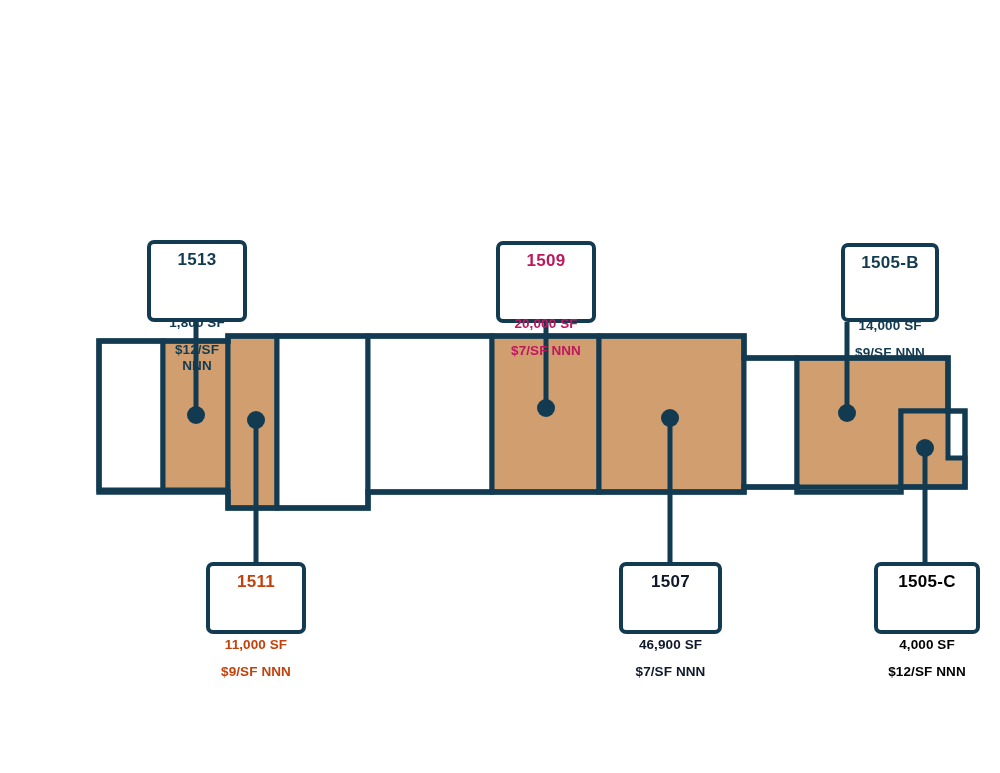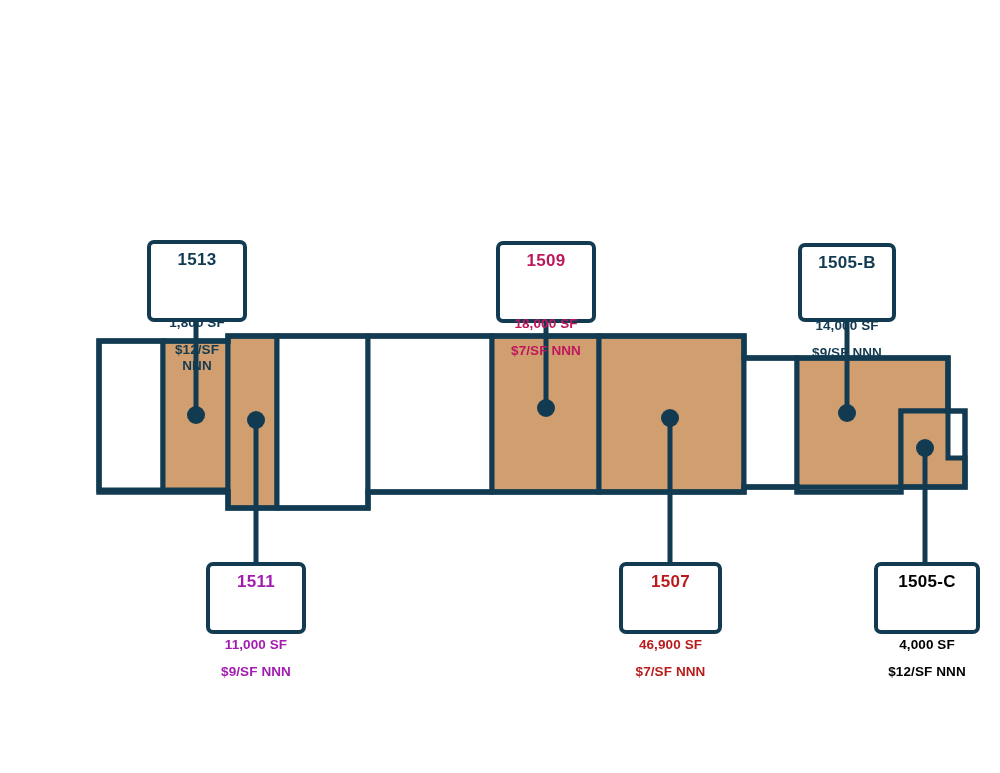--- a/index.html
+++ b/index.html
@@ -91,36 +91,36 @@
         <circle cx="925" cy="448" r="9" fill="#123b52"></circle>
       </g>
   </svg>
 
   <div id="callout-layer">
       <div class="callout" style="left: 147px; top: 240px; width: 100px; height: 82px; border-color: rgb(18, 59, 82); color: rgb(18, 59, 82);">
         <span class="unit-id">1513</span>
         <span class="unit-size">1,800 SF</span>
         <span class="unit-rate">$12/SF NNN</span>
       </div>
-      <div class="callout" style="left: 206px; top: 562px; width: 100px; height: 72px; border-color: rgb(18, 59, 82); color: #a21caf;">
+      <div class="callout" style="left: 206px; top: 562px; width: 100px; height: 72px; border-color: rgb(18, 59, 82); color: #c2410c;">
         <span class="unit-id">1511</span>
         <span class="unit-size">11,000 SF</span>
         <span class="unit-rate">$9/SF NNN</span>
       </div>
       <div class="callout" style="left: 496px; top: 241px; width: 100px; height: 82px; border-color: rgb(18, 59, 82); color: #be185d;">
         <span class="unit-id">1509</span>
-        <span class="unit-size">18,000 SF</span>
+        <span class="unit-size">20,000 SF</span>
         <span class="unit-rate">$7/SF NNN</span>
       </div>
-      <div class="callout" style="left: 619px; top: 562px; width: 103px; height: 72px; border-color: rgb(18, 59, 82); color: #b91c1c;">
+      <div class="callout" style="left: 619px; top: 562px; width: 103px; height: 72px; border-color: rgb(18, 59, 82); color: #0f172a;">
         <span class="unit-id">1507</span>
         <span class="unit-size">46,900 SF</span>
         <span class="unit-rate">$7/SF NNN</span>
       </div>
-      <div class="callout" style="left: 798px; top: 243px; width: 98px; height: 79px; border-color: rgb(18, 59, 82); color: rgb(18, 59, 82);">
+      <div class="callout" style="left: 841px; top: 243px; width: 98px; height: 79px; border-color: rgb(18, 59, 82); color: rgb(18, 59, 82);">
         <span class="unit-id">1505-B</span>
         <span class="unit-size">14,000 SF</span>
         <span class="unit-rate">$9/SF NNN</span>
       </div>
       <div class="callout" style="left: 874px; top: 562px; width: 106px; height: 72px; border-color: rgb(18, 59, 82); color: #000000;">
         <span class="unit-id">1505-C</span>
         <span class="unit-size">4,000 SF</span>
         <span class="unit-rate">$12/SF NNN</span>
       </div>
     </div>

